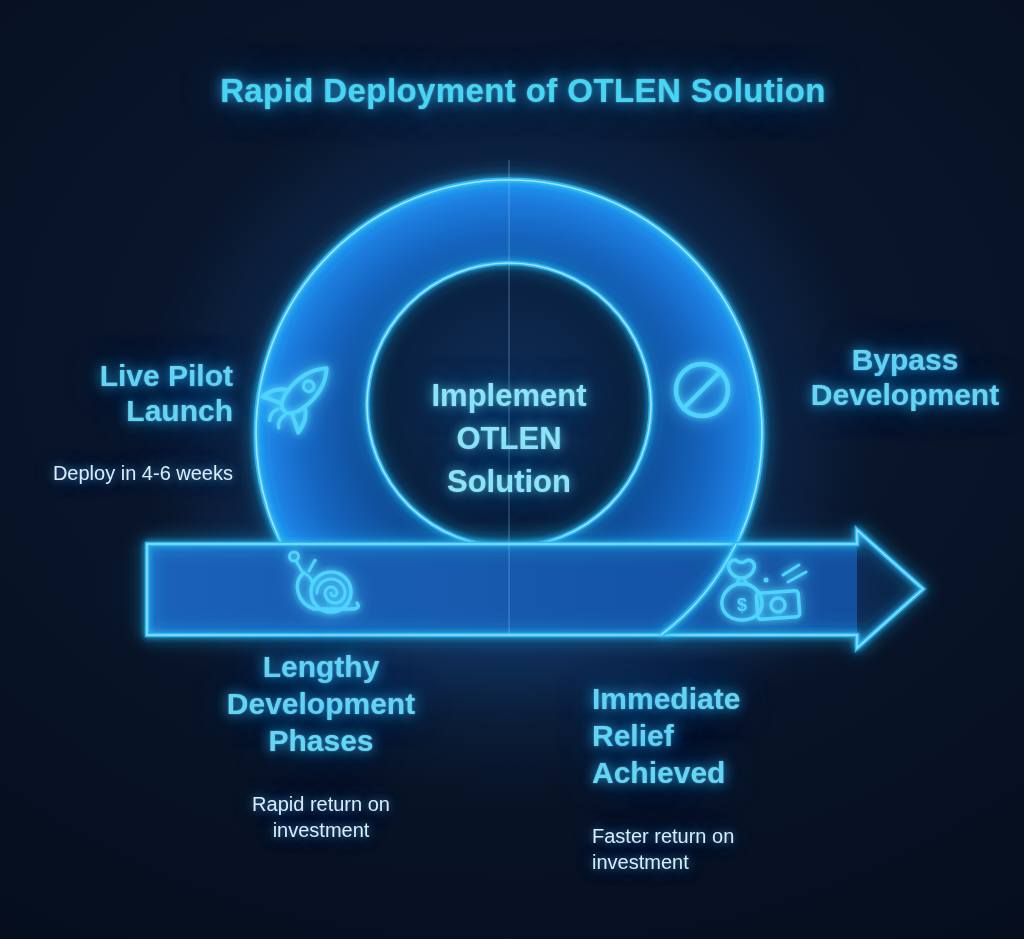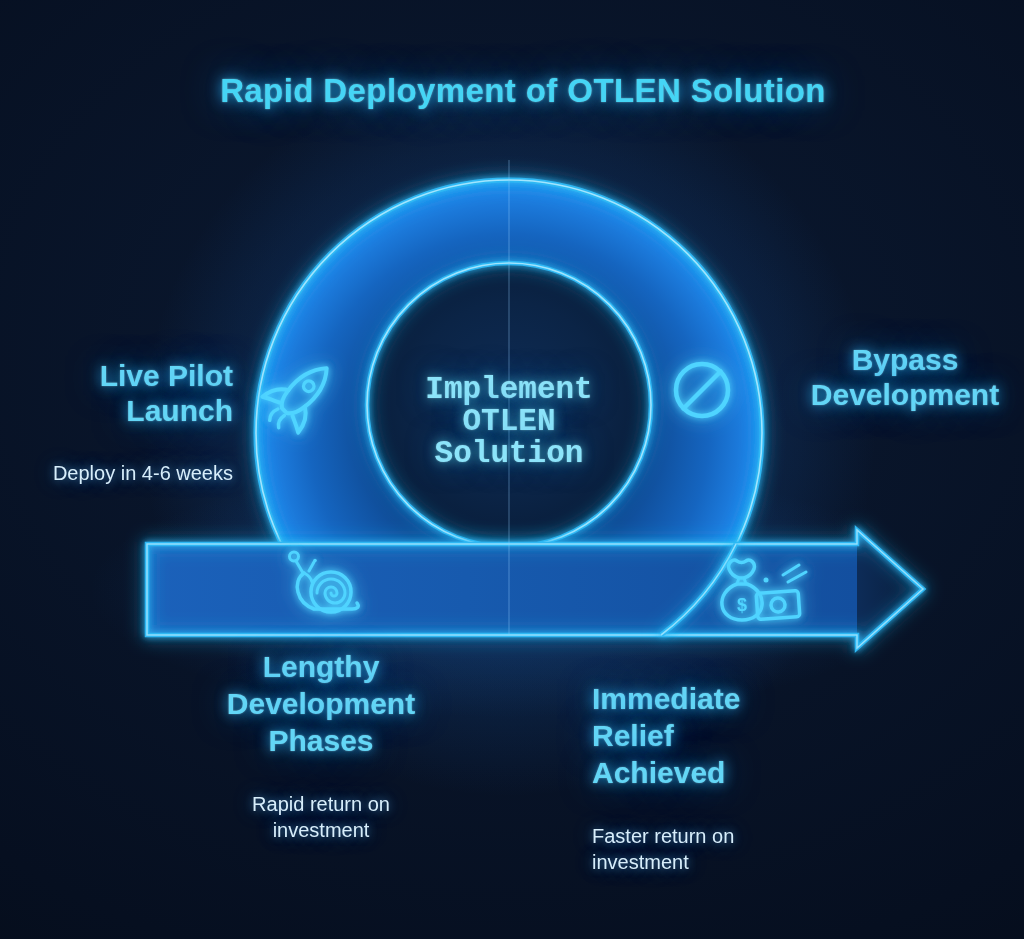--- a/index.html
+++ b/index.html
@@ -34,24 +34,23 @@
     text-shadow:0 0 9px rgba(110,190,255,.6),0 0 22px rgba(30,136,229,.45);
   }
   .c-tl{left:3px;width:230px;top:340px;text-align:right;}
   .c-tr{left:789px;width:232px;top:324px;text-align:center;}
   .c-tr .sub{margin-top:18px;}
   .c-bl{left:168px;width:306px;top:630px;text-align:center;}
   .c-br{left:592px;width:306px;top:662px;text-align:left;}
   .c-bl .heading,.c-br .heading{line-height:37px;}
   .center-label{
     left:356px;width:306px;top:374px;text-align:center;
-    font-size:31px;line-height:32px;font-weight:700;
+    font-size:31px;line-height:43px;font-weight:700;
     color:var(--center-text,#8ce4fa);
     text-shadow:0 0 2px rgba(210,250,255,.4),0 0 12px rgba(77,208,225,.8),0 0 30px rgba(25,118,210,.6);
-    font-family:Liberation Mono, monospace;
   }
   svg{position:absolute;left:0;top:0;}
 </style>
 </head>
 <body>
 
 <div class="stage">
   <div class="bg"></div>
 
   <svg width="1024" height="939" viewBox="0 0 1024 939">

